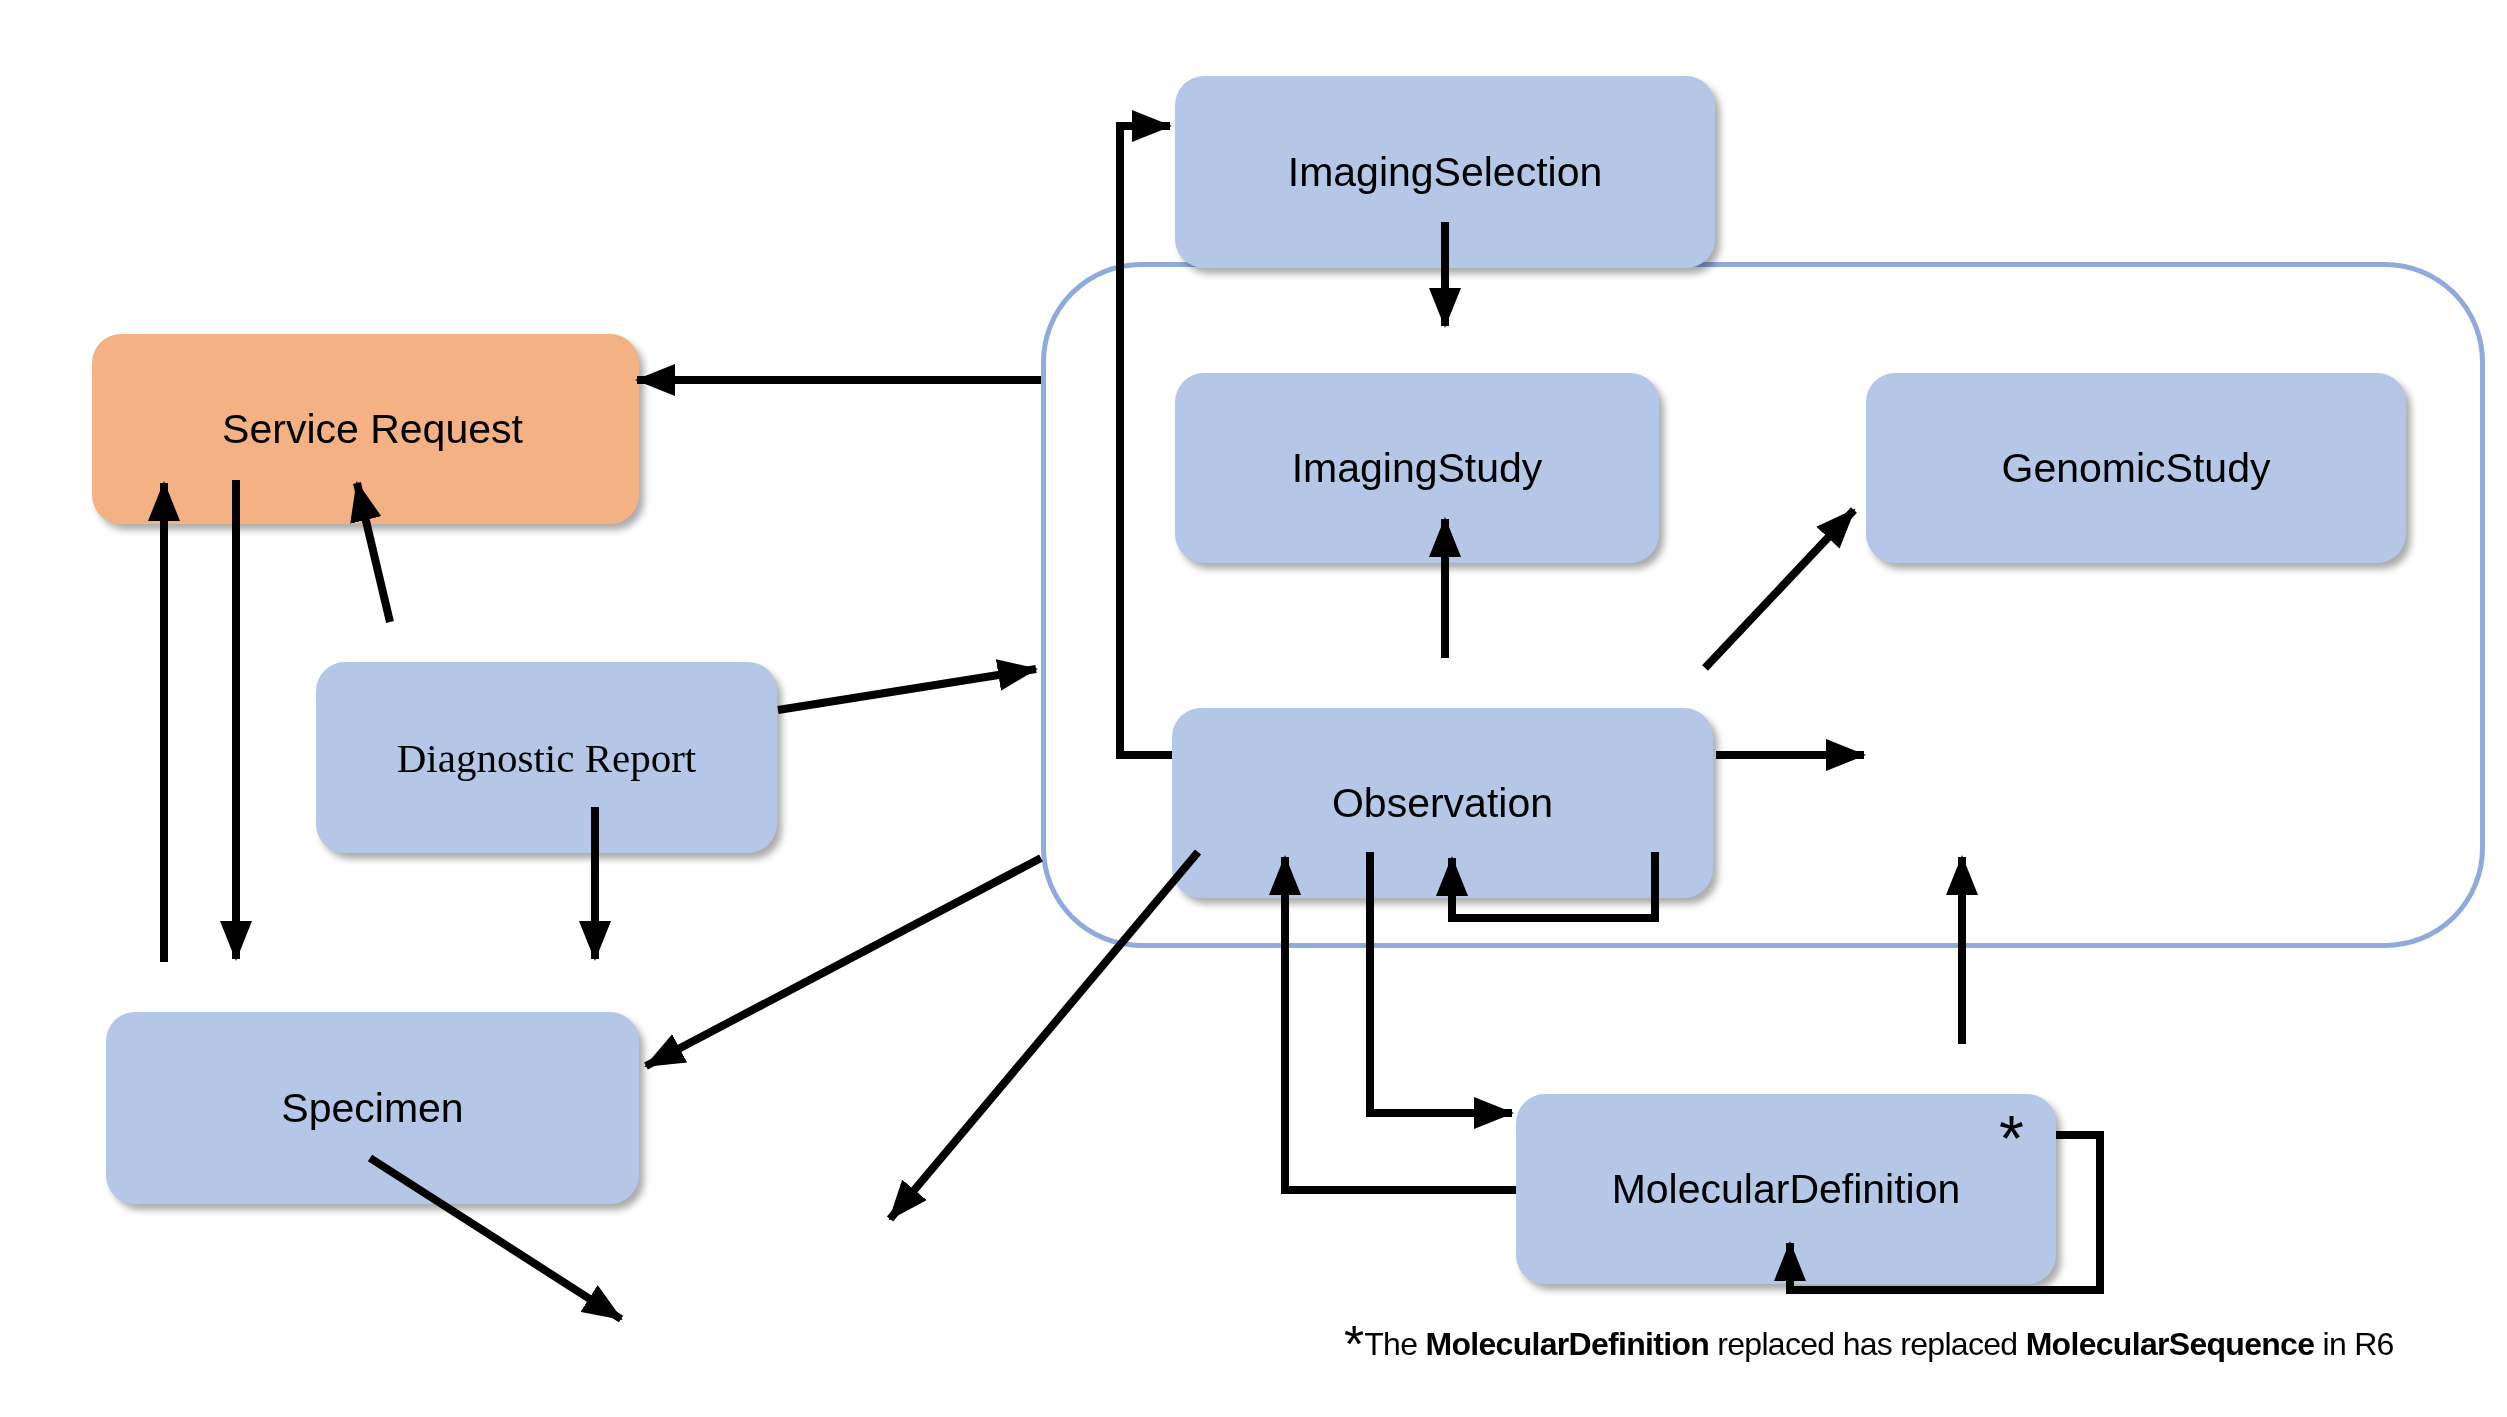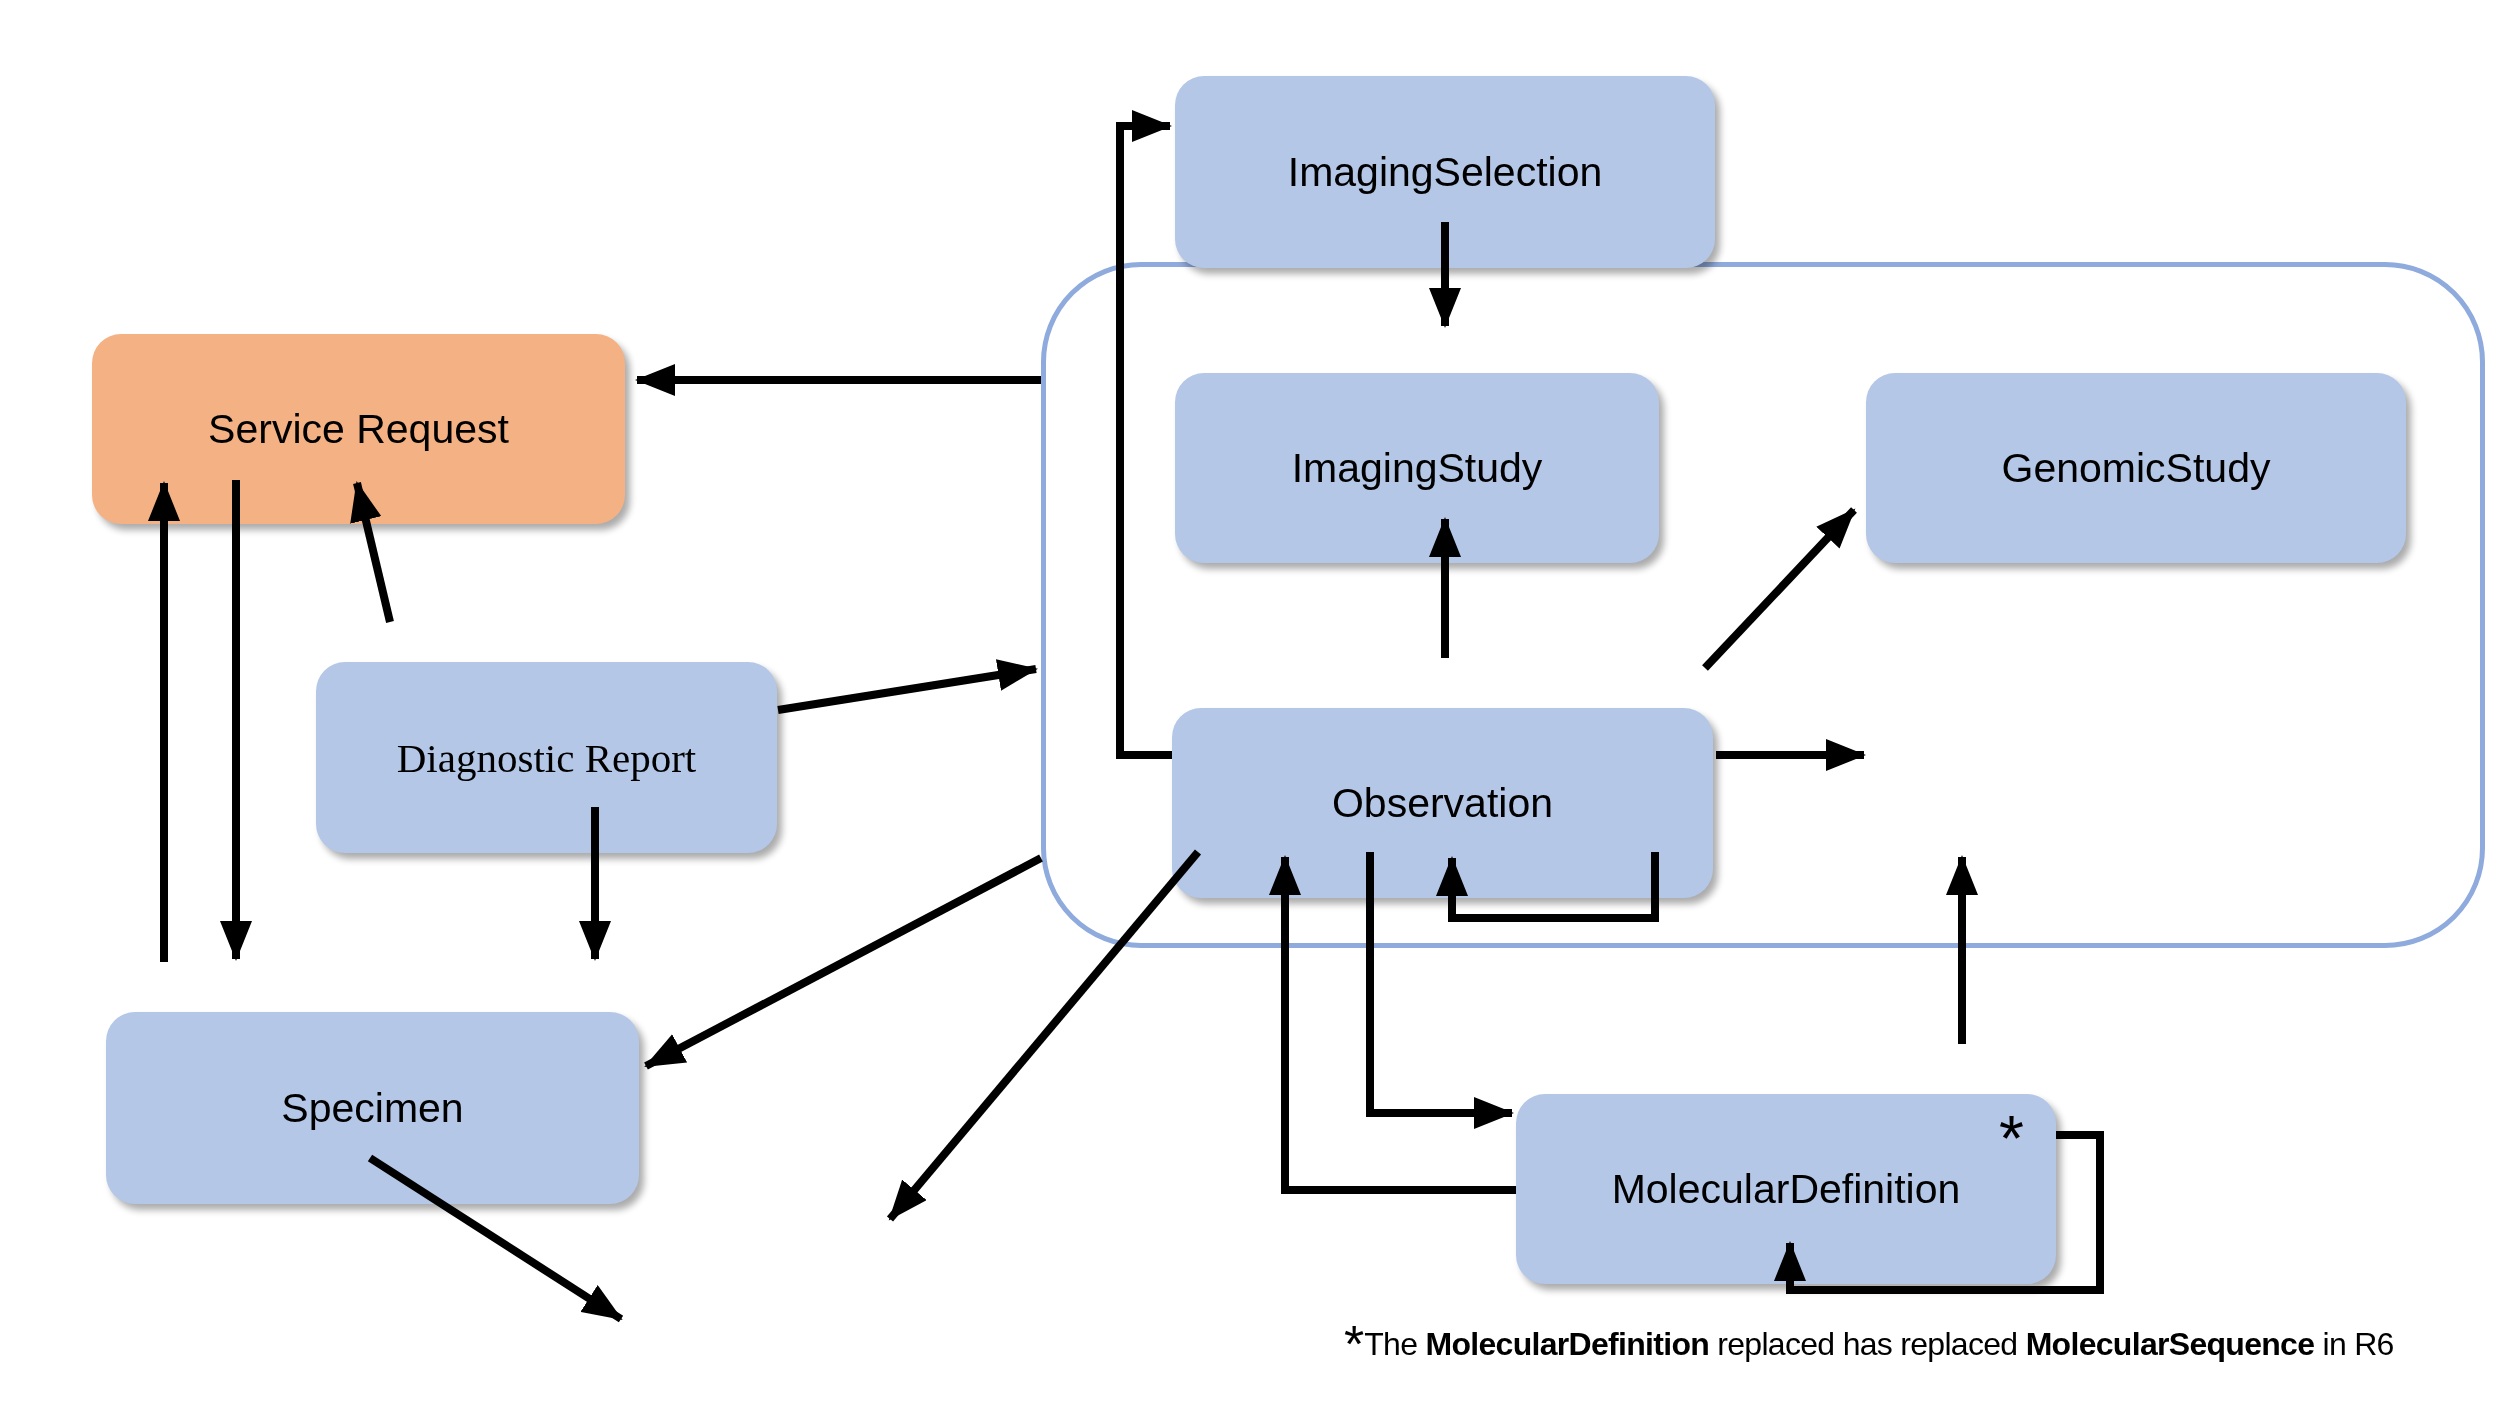--- a/index.html
+++ b/index.html
@@ -1,19 +1,19 @@
 <!DOCTYPE html>
 <html style="--node-fill: #B4C7E7; --highlight-fill: #F4B183; --container-border: #8FAADC; --arrow-color: #000000;"><head>
 <meta charset="utf-8">
 <style>
   html,body{margin:0;padding:0;background:#fff;}
   .page{position:relative;width:2507px;height:1417px;background:#ffffff;overflow:hidden;font-family:"Liberation Sans",sans-serif;}
   .container-box{position:absolute;left:1041px;top:262px;width:1444px;height:686px;border:5px solid var(--container-border,#8FAADC);border-radius:100px;box-sizing:border-box;background:transparent;}
   .node{position:absolute;background:var(--node-fill,#B4C7E7);border-radius:29px;display:flex;align-items:center;justify-content:center;font-size:41px;color:#000;box-shadow:5px 6px 7px rgba(0,0,0,0.33);margin-top:48px;}
-  .node.orange{background:var(--highlight-fill,#F4B183);}
+  .node.orange{background:var(--highlight-fill,#F4B183);padding-left:14px;}
   .badge-asterisk{position:absolute;top:8px;right:32px;font-size:64px;color:#000;}
   svg.arrows{position:absolute;left:0;top:0;width:2507px;height:1417px;pointer-events:none;}
   svg.arrows path{stroke:var(--arrow-color,#000);stroke-width:8;fill:none;}
   .footnote{position:absolute;left:1344px;top:1326px;font-size:32px;letter-spacing:-0.7px;color:#000;white-space:nowrap;}
   .footnote .ast{font-size:52px;line-height:0;vertical-align:-7px;letter-spacing:0;}
   .footnote b{font-weight:bold;}
 </style>
 </head>
 <body>
 

